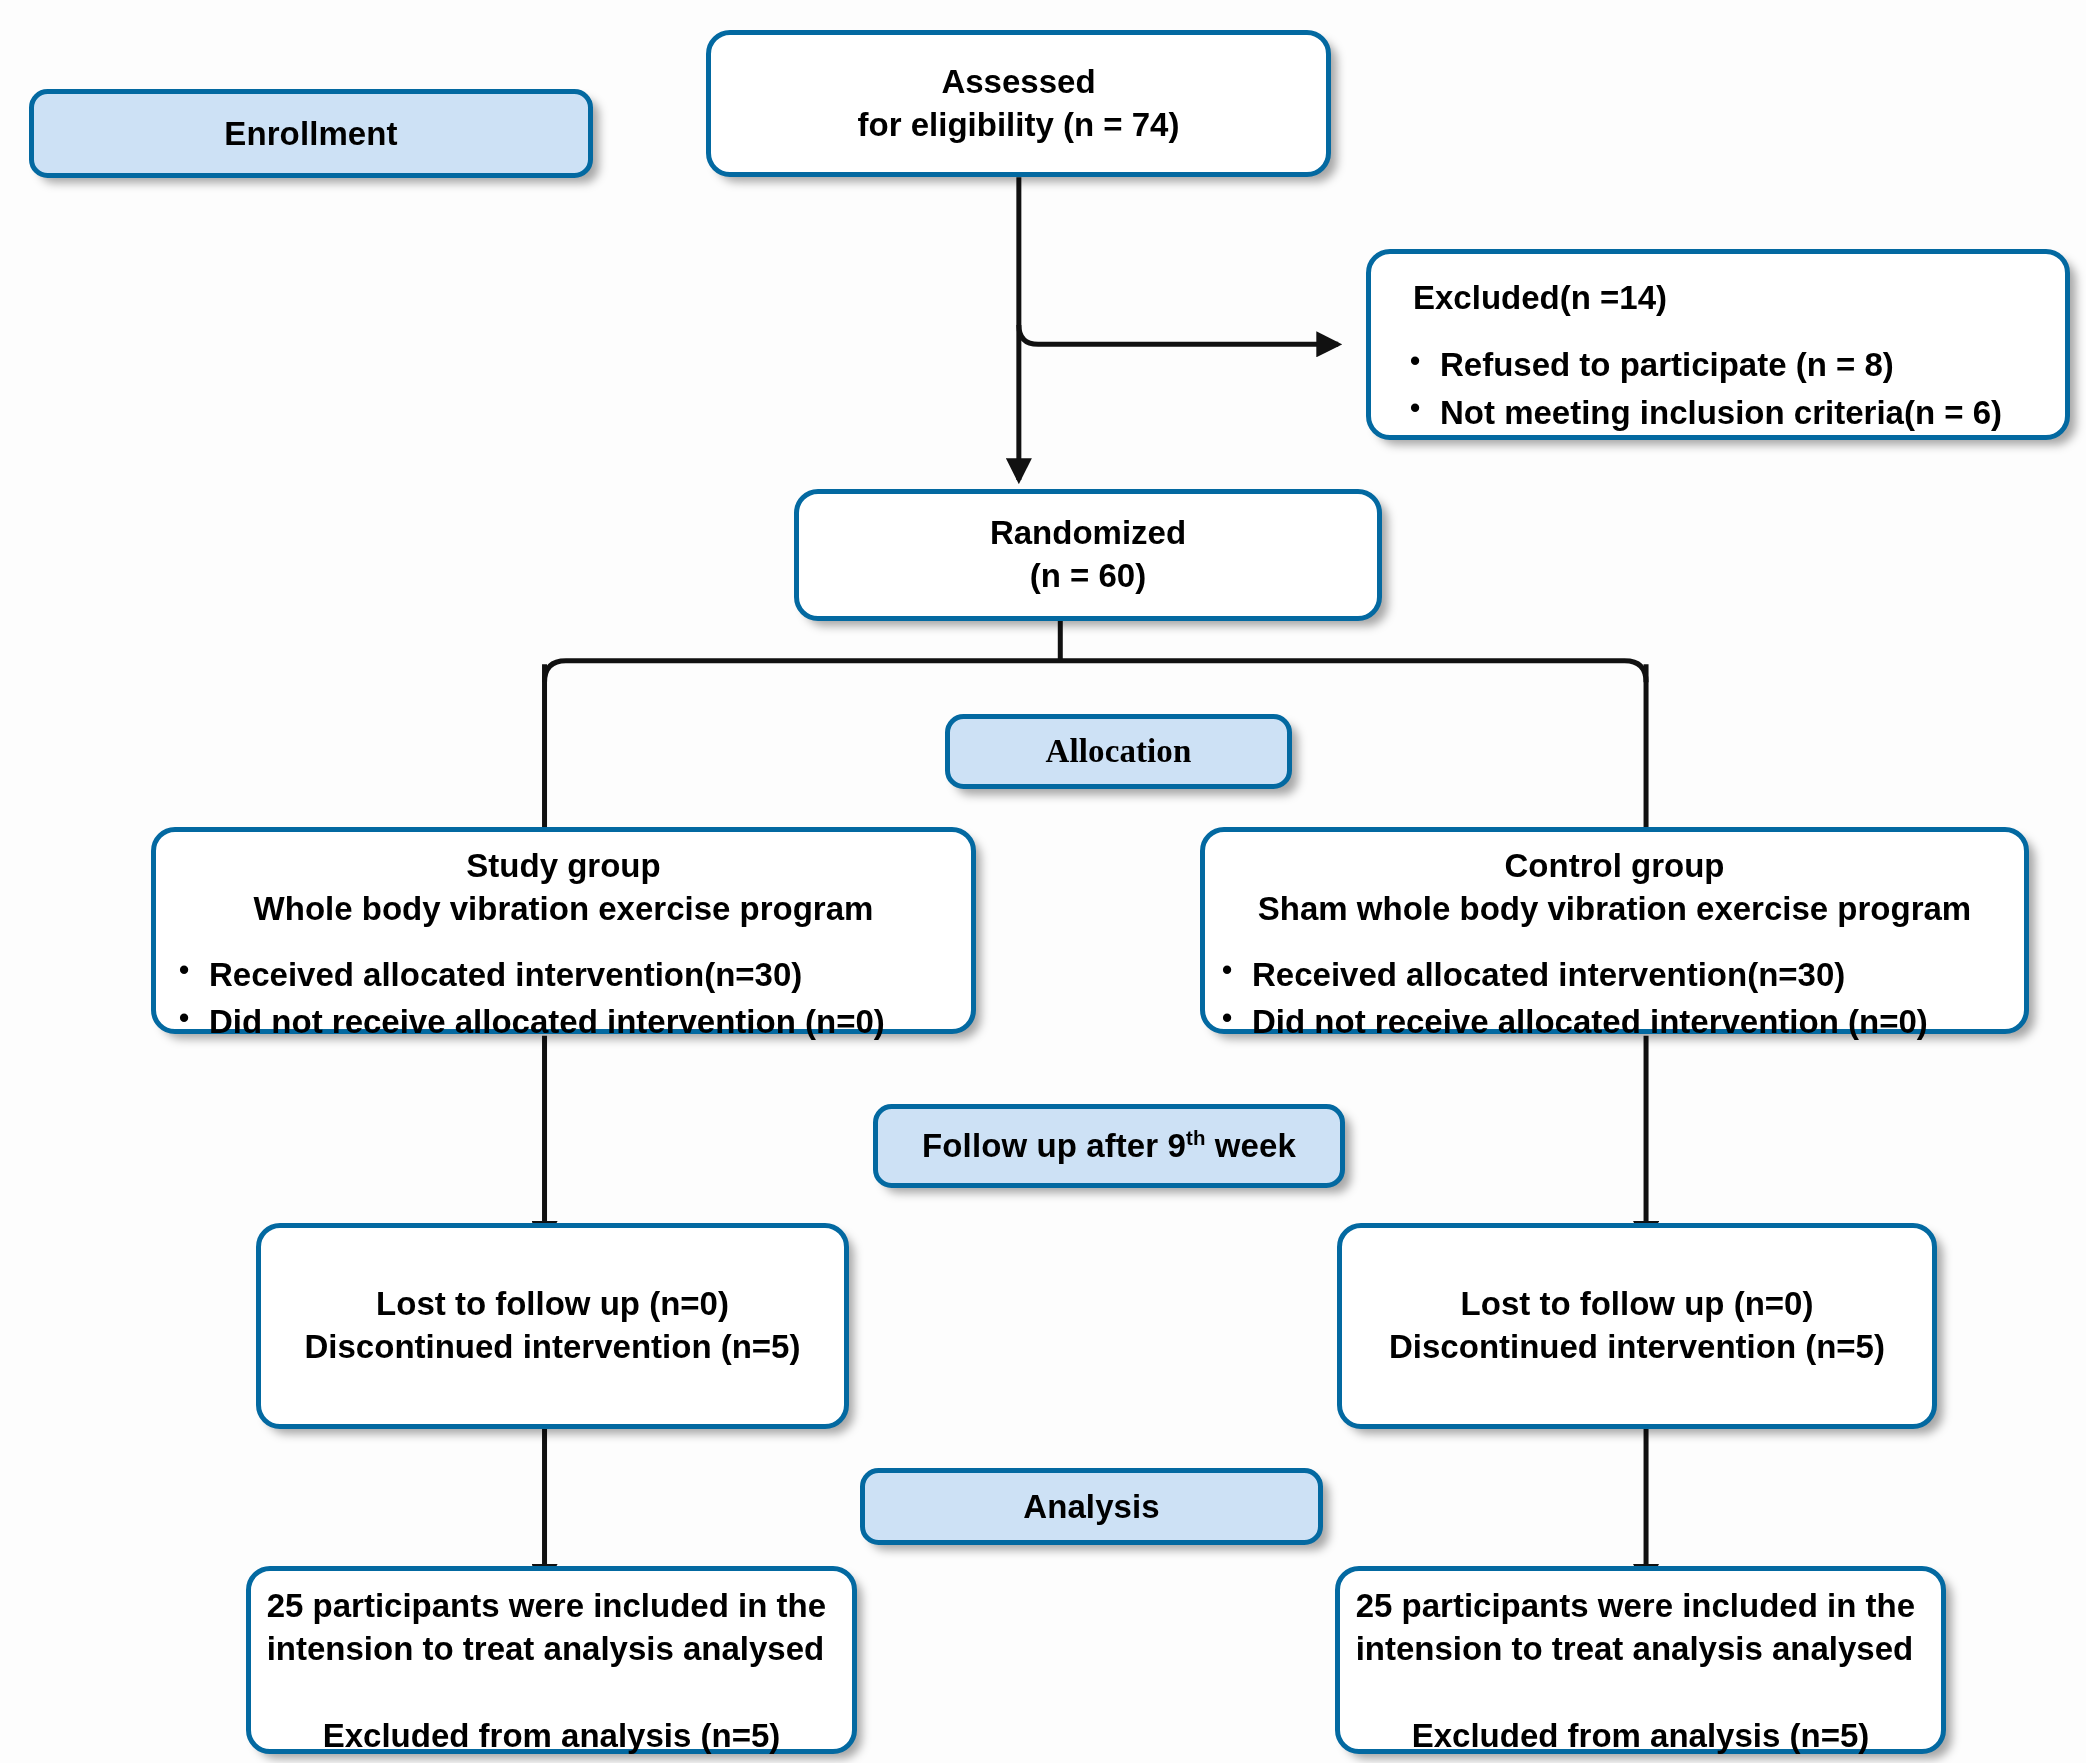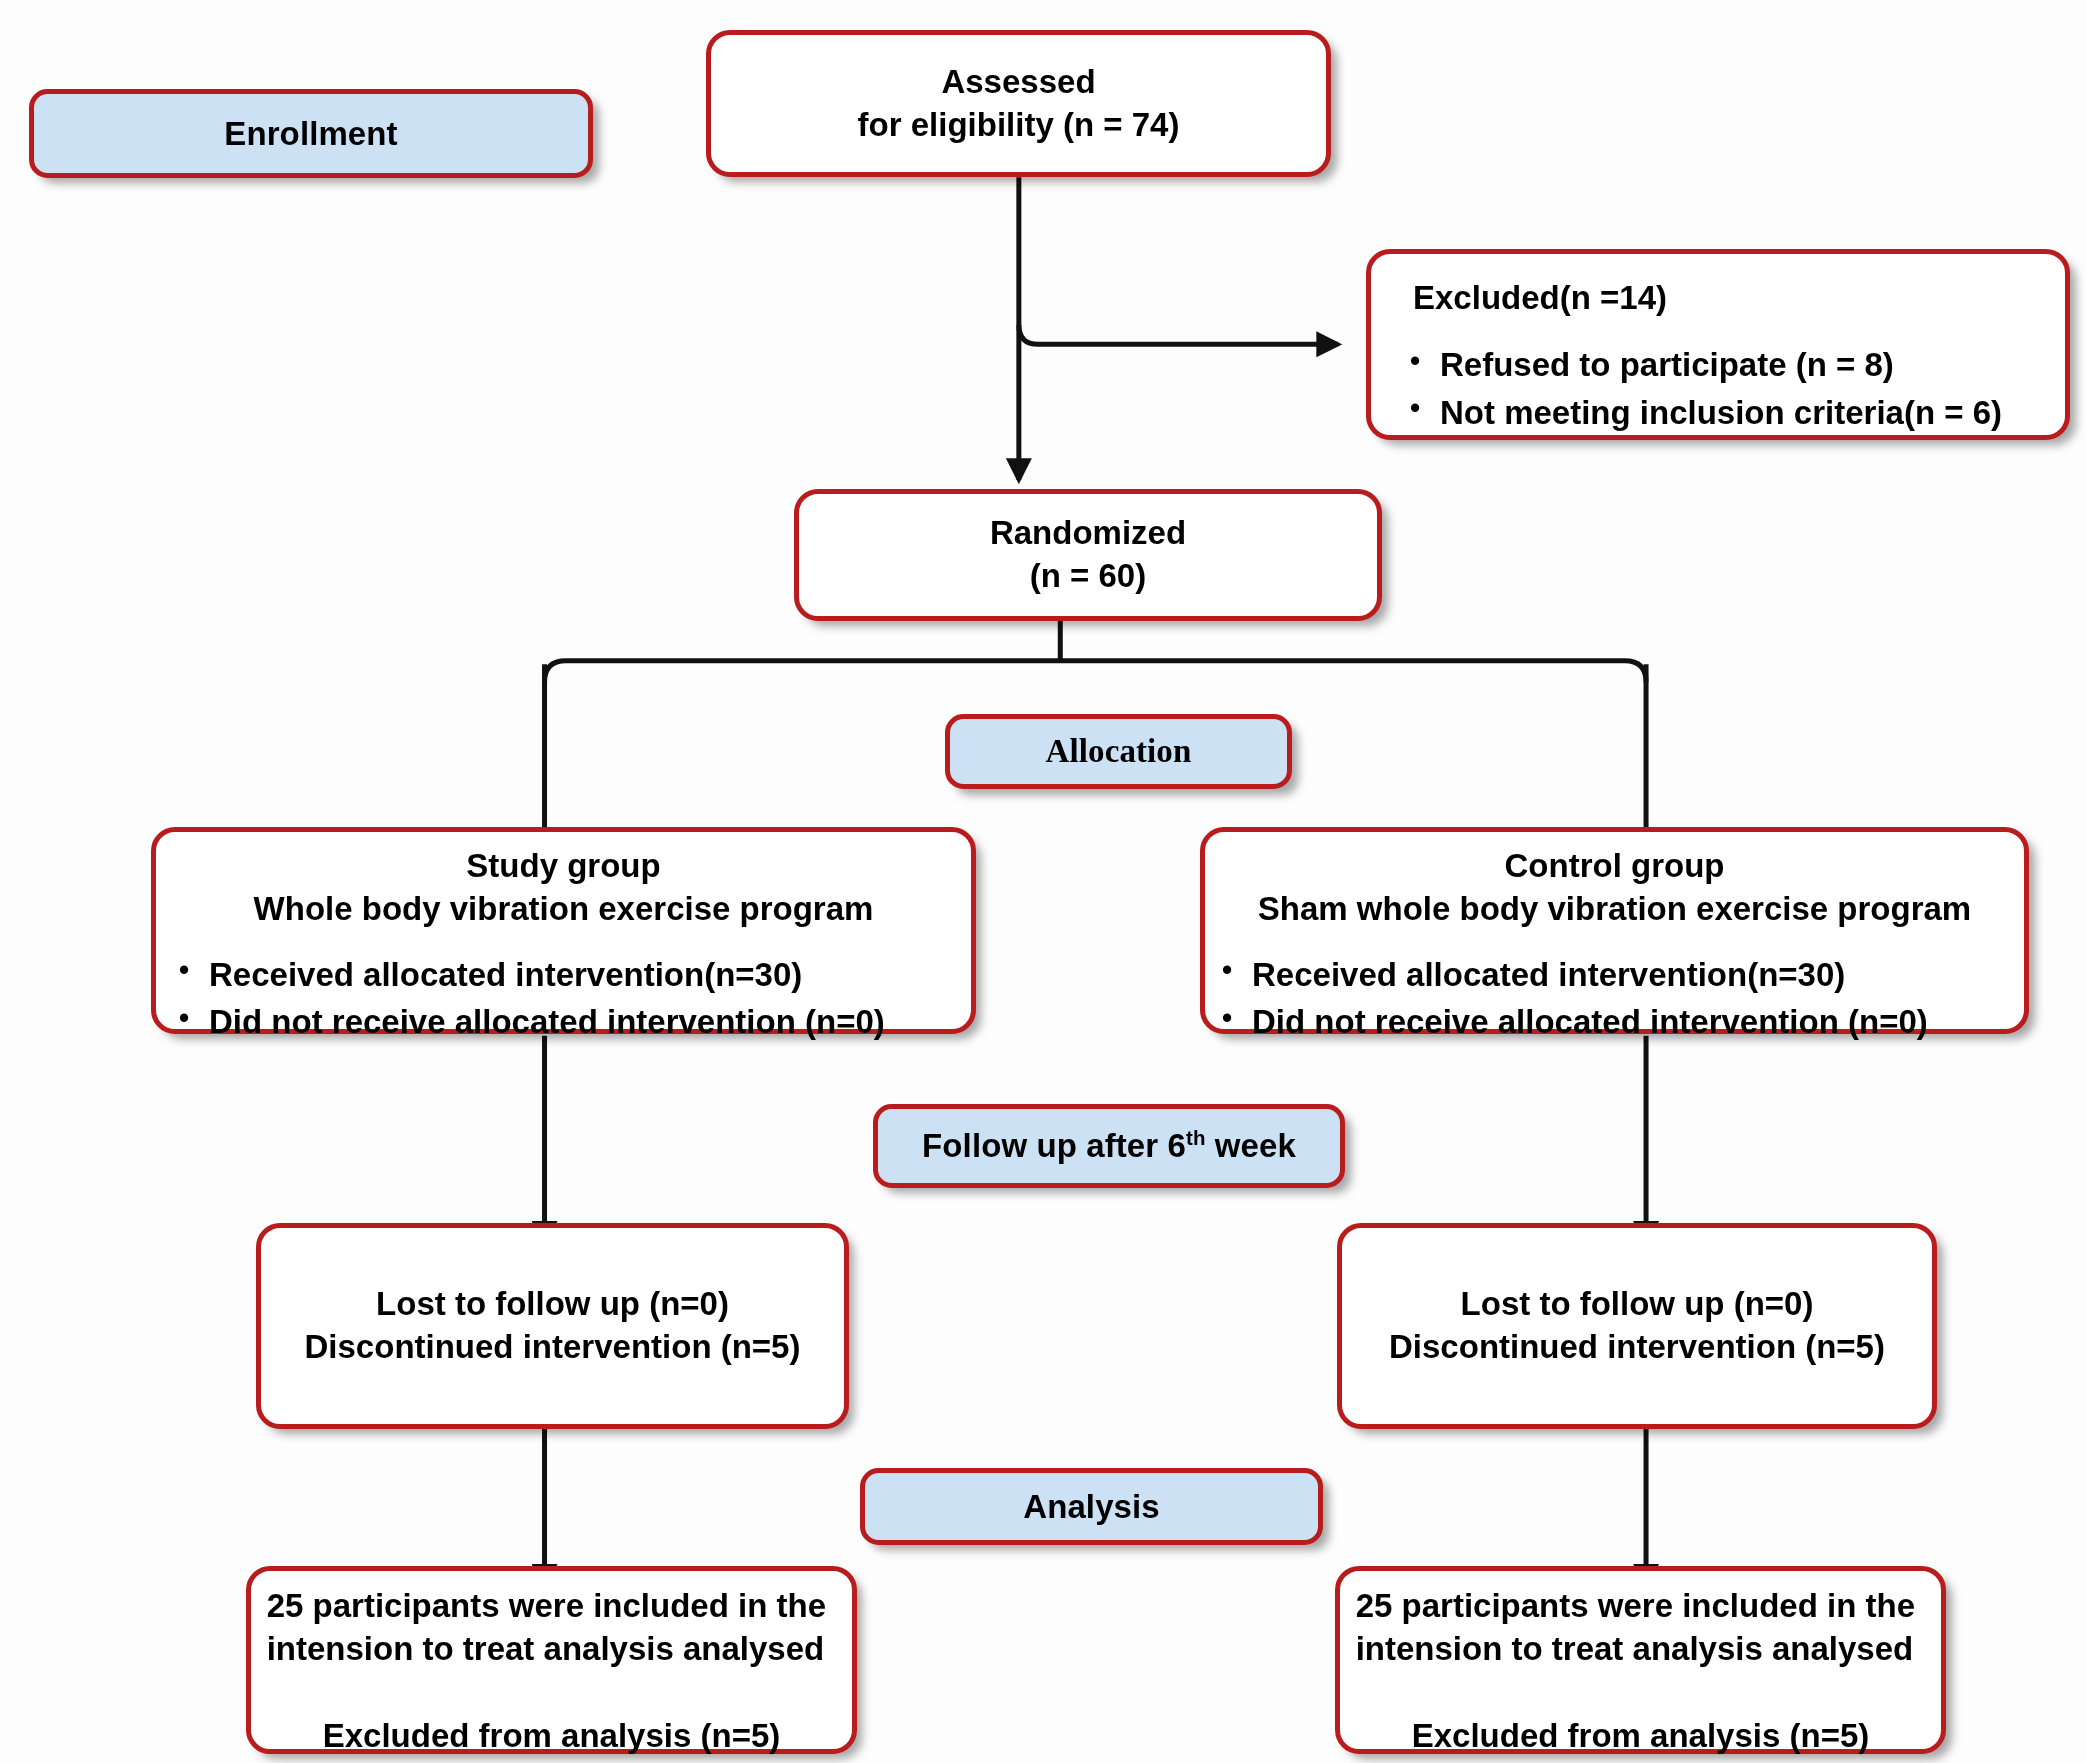--- a/index.html
+++ b/index.html
@@ -18,21 +18,21 @@
   #connectors {
     position: absolute;
     left: 0; top: 0;
     width: 2087px;
     height: 1763px;
     pointer-events: none;
   }
   .node {
     position: absolute;
     box-sizing: border-box;
-    border: 5px solid #b91c1c;
+    border: 5px solid #0369a1;
     border-radius: 24px;
     background: #ffffff;
     box-shadow: 7.9px 7.9px 9.3px -2.9px rgba(0,0,0,0.34);
     display: flex;
     flex-direction: column;
     justify-content: center;
     color: #000000;
     font-weight: bold;
     z-index: 2;
   }
@@ -152,21 +152,21 @@
     <div class="line ctr" style="margin-top:13px;">Control group</div>
     <div class="line ctr">Sham whole body vibration exercise program</div>
     <ul class="bullets" style="margin-top:20px; padding-left:47px;">
       <li>Received allocated intervention(n=30)</li>
       <li>Did not receive allocated intervention (n=0)</li>
     </ul>
   </div>
 
   <div class="node stage" style="left:873px; top:1104px; width:472px; height:84px;">
     <span class="stage-label">
-      <span>Follow up after 6</span><sup>th</sup><span> week</span>
+      <span>Follow up after 9</span><sup>th</sup><span> week</span>
     </span>
   </div>
 
   <div class="node ctr" style="left:256px; top:1223px; width:593px; height:206px;">
     <div class="line pad">Lost to follow up (n=0)</div>
     <div class="line pad">Discontinued intervention (n=5)</div>
   </div>
 
   <div class="node ctr" style="left:1337px; top:1223px; width:600px; height:206px;">
     <div class="line pad">Lost to follow up (n=0)</div>

